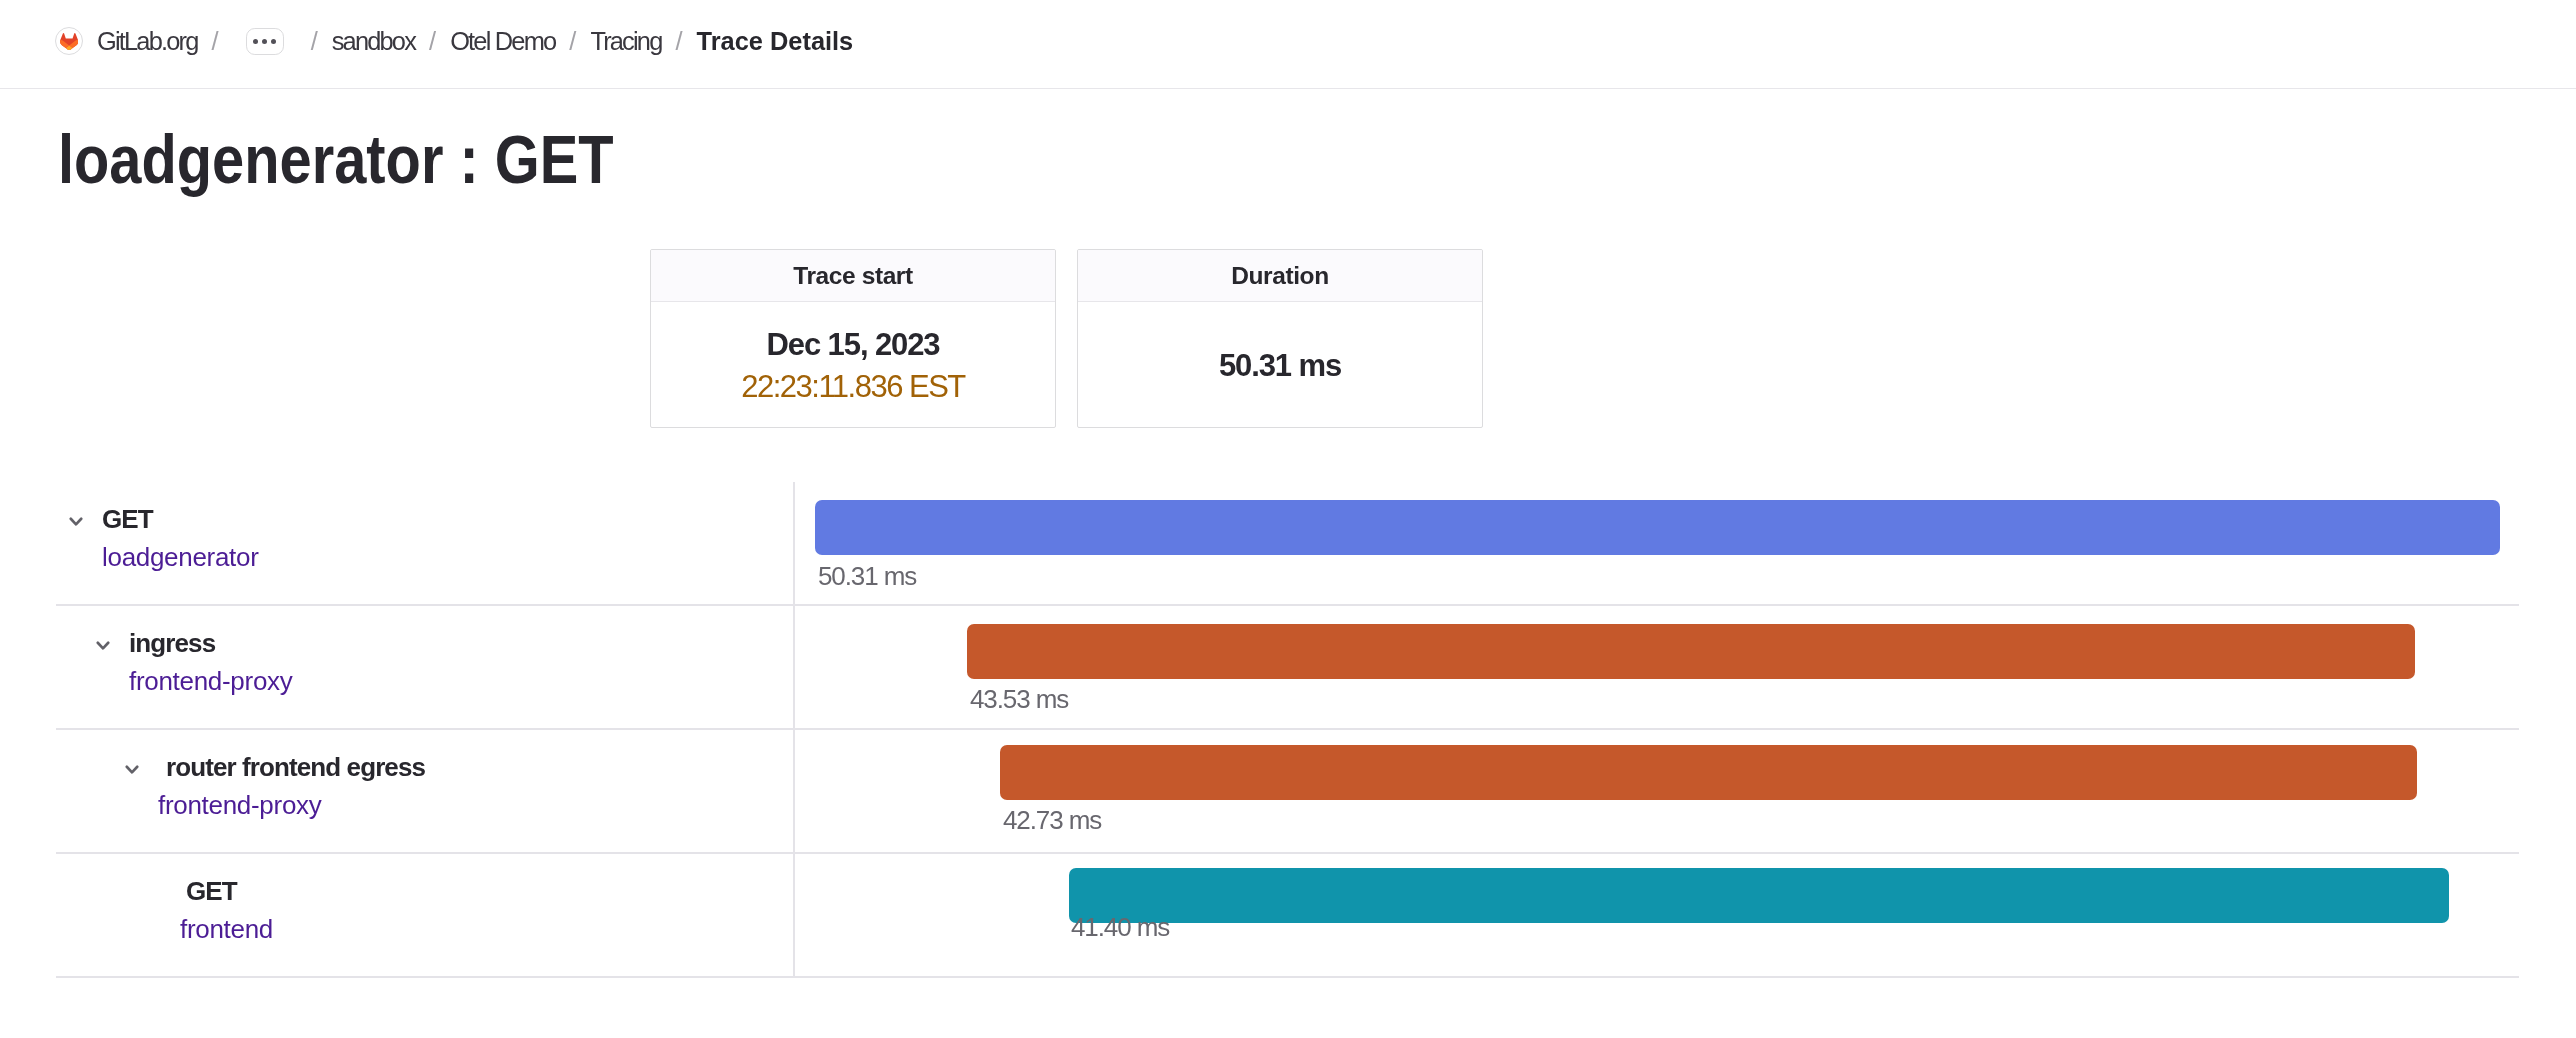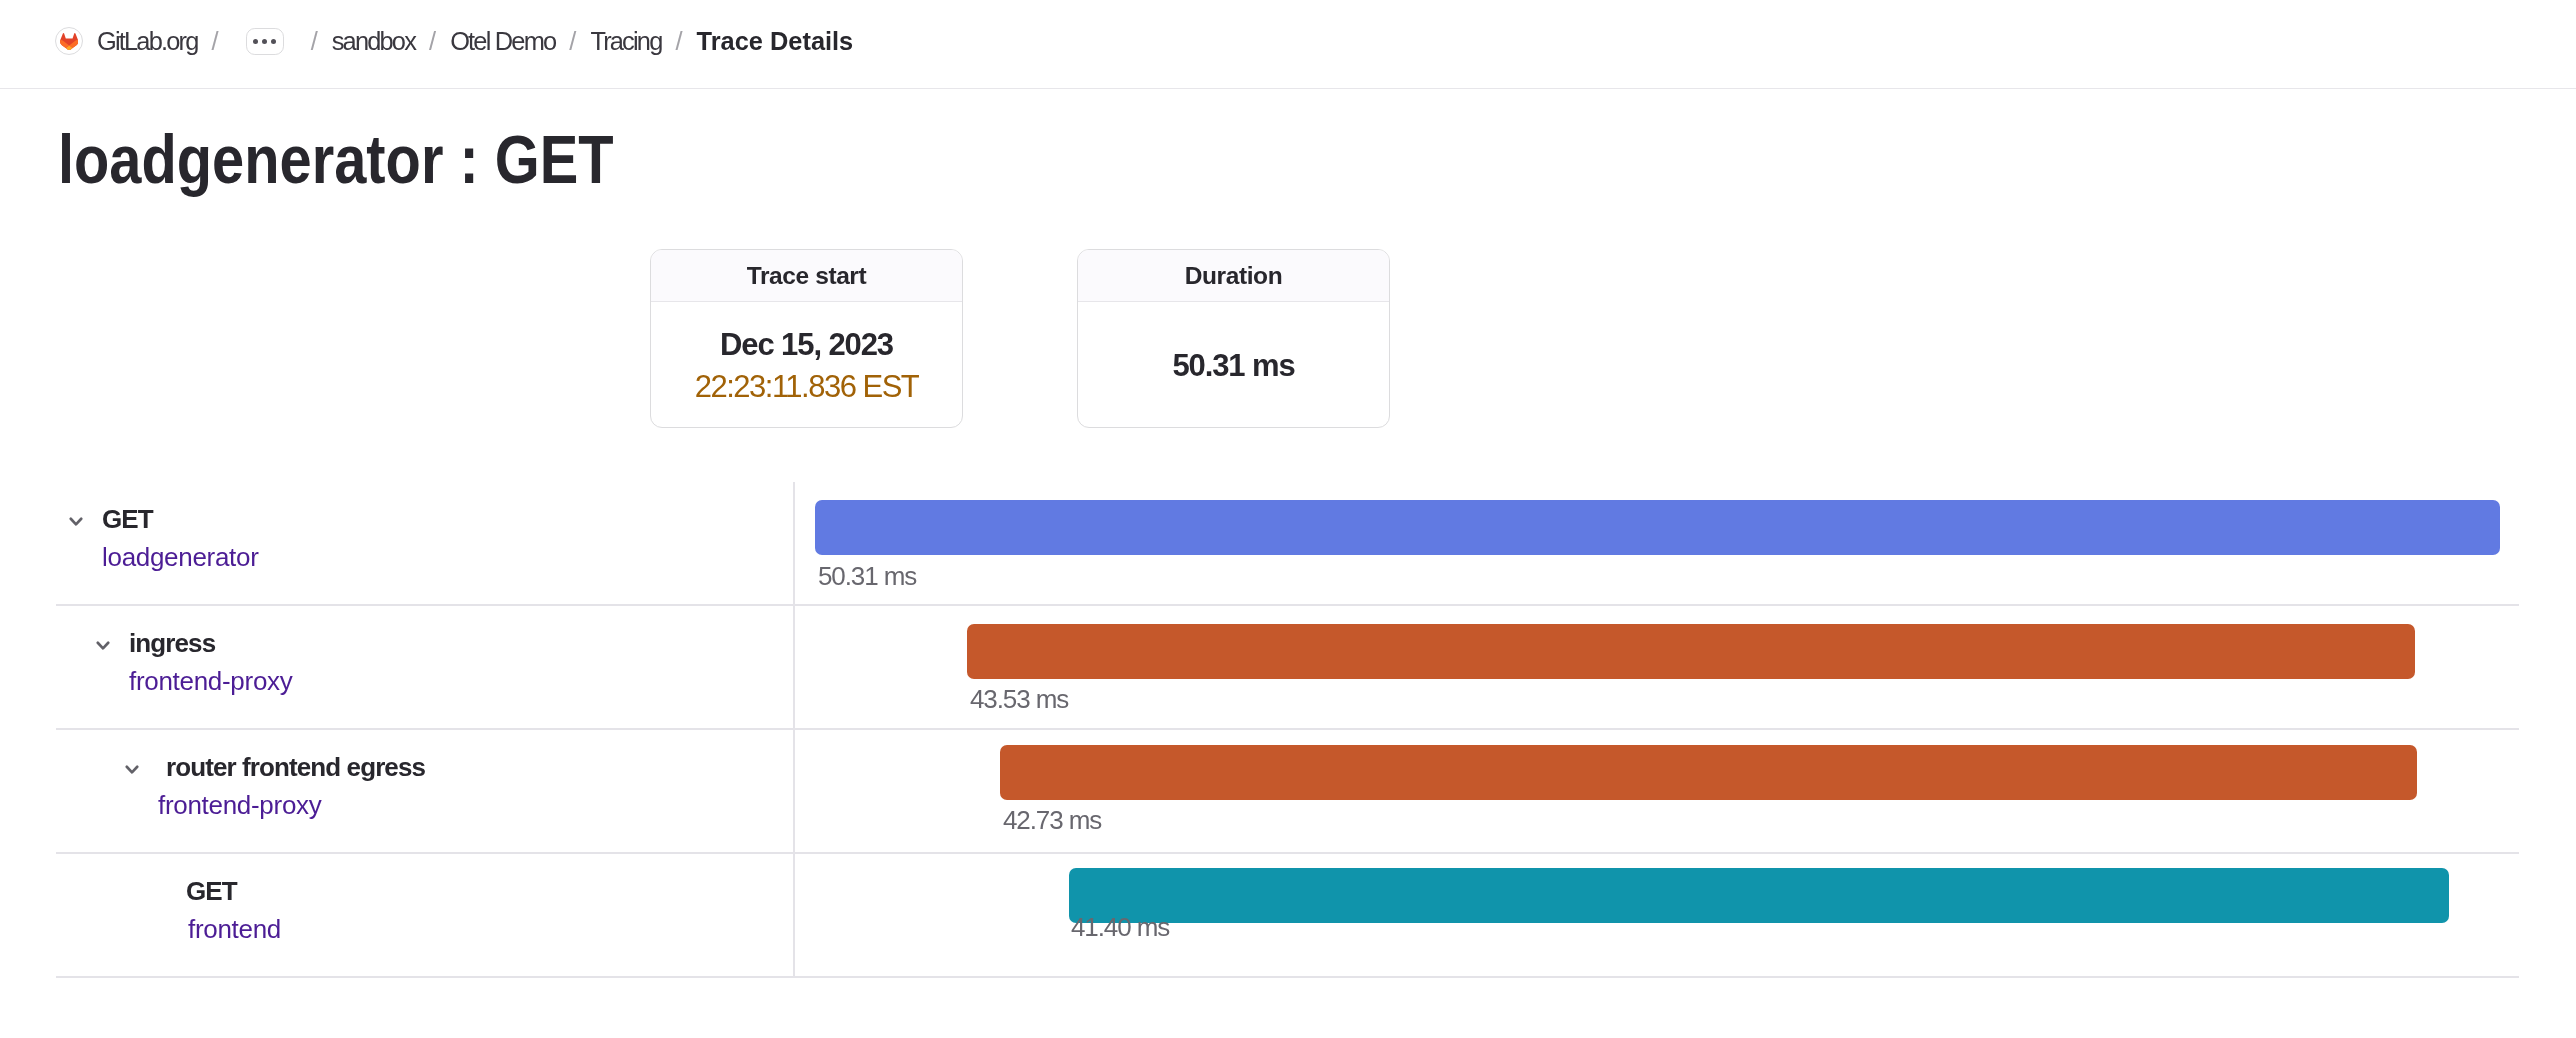--- a/index.html
+++ b/index.html
@@ -37,22 +37,22 @@
   .page-title {
     position: absolute; left: 58px; top: 122px;
     font-size: 68px; font-weight: 700; color: #28272d;
     line-height: 75px; transform: scaleX(0.85); transform-origin: left top;
     white-space: nowrap;
   }
 
   
   .cards { position: absolute; left: 0; top: 249px; width: 2576px; height: 179px; }
   .card {
-    position: absolute; top: 0; height: 179px; width: 313px;
-    border: 1.8px solid #dcdcde; border-radius: 12px; background: #fff;
+    position: absolute; top: 0; height: 179px; width: 406px;
+    border: 1.8px solid #dcdcde; border-radius: 2px; background: #fff;
     overflow: hidden;
   }
   .card-1 { left: 650px; }
   .card-2 { left: 1077px; }
   .card-3 { left: 1503px; }
   .card-header {
     height: 52px; background: #fbfafd; border-bottom: 1.8px solid #e7e6ea;
     display: flex; align-items: center; justify-content: center;
     font-size: 24.5px; font-weight: 700; color: #28272d; letter-spacing: -0.4px;
   }
@@ -169,19 +169,19 @@
         </svg>
       </button>
       <div class="span-op" style="left: 166px; text-align: right;">router frontend egress</div>
       <div class="span-svc" style="left: 158px;">frontend-proxy</div>
       <div class="span-bar" style="left: 1000px; width: 1417px; top: 15px; background: rgb(197, 88, 43);"></div>
       <div class="span-duration" style="left: 1003px; top: 75px;">42.73 ms</div>
       <div class="wf-divider"></div>
     </div>
     <div class="wf-row">
       <div class="span-op" style="left: 186px;">GET</div>
-      <div class="span-svc" style="left: 188px;">frontend</div>
+      <div class="span-svc" style="left: 180px;">frontend</div>
       <div class="span-bar" style="left: 1069px; width: 1380px; top: 14px; background: rgb(16, 148, 171);"></div>
       <div class="span-duration" style="left: 1071px; top: 58px;">41.40 ms</div>
       <div class="wf-divider"></div>
     </div>
   </section>
 
 
 </body></html>

